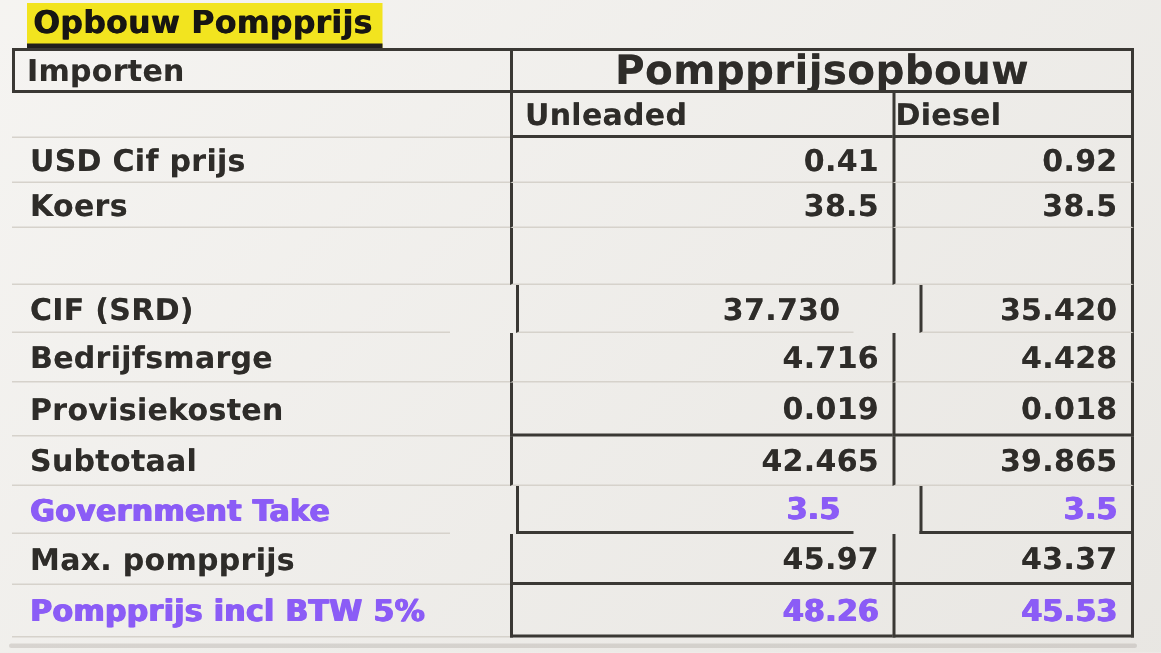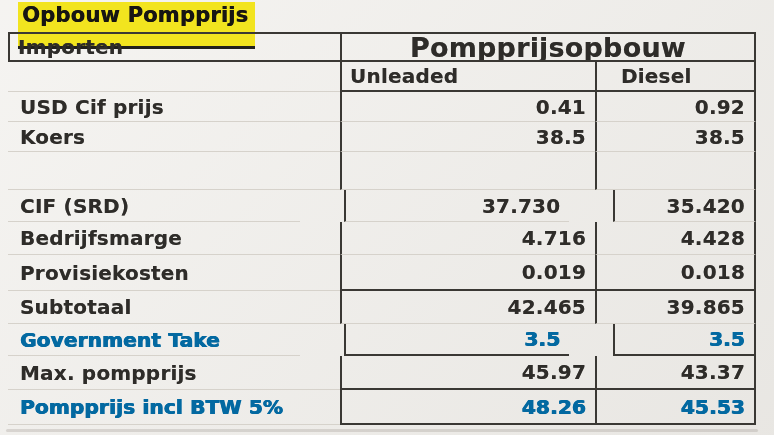--- a/index.html
+++ b/index.html
@@ -7,21 +7,21 @@
     width:774px;height:435px;overflow:hidden;position:relative;
     background:var(--paper,#f0eeea);
     background-image:linear-gradient(135deg, rgba(255,255,255,.35), rgba(0,0,0,.03));
     font-family:"DejaVu Sans","Liberation Sans",sans-serif;
     color:#2e2c29;
   }
   .title{
     position:absolute;left:18px;top:2px;
     font-size:21px;font-weight:700;letter-spacing:.2px;color:#171513;
     background:var(--highlight,#f2e41f);
-    padding:1px 7px 19px 4px;
+    padding:1px 7px 2px 4px;
     border-bottom:3px solid #21201d;
     text-shadow:.5px 0 currentColor;
   }
   .tbl{
     position:absolute;left:8px;top:32px;width:748px;
     font-size:20px;letter-spacing:.2px;
   }
   .row{display:flex;width:748px;box-sizing:border-box;}
   .cell{
     box-sizing:border-box;display:flex;align-items:center;
@@ -41,42 +41,42 @@
     border:2px solid var(--dark,#3a3834);border-right:none;}
   .group{width:416px;justify-content:center;font-size:27px;
     border:2px solid var(--dark,#3a3834);}
   
   .hrow2{height:30px;}
   .hrow2 .val{border-bottom:2px solid var(--dark,#3a3834);}
   
   .h30{height:30px;} .h32{height:32px;gap:44px;} .h33{height:33px;}
   .h34{height:34px;} .h35{height:35px;} .h36{height:36px;} .h38{height:38px;}
   .solid-bottom .val{border-bottom:2px solid var(--dark,#3a3834);}
-  .bold .cell{color:#0369a1;text-shadow:.7px 0 currentColor,-.3px 0 currentColor;}
+  .bold .cell{color:#8b5cf6;text-shadow:.7px 0 currentColor,-.3px 0 currentColor;}
   .scan-smudge{
     position:absolute;left:6px;top:429px;width:752px;height:3px;
     background:rgba(150,145,138,.28);border-radius:2px;
   }
 </style>
 </head>
 <body>
 
 <div class="title">Opbouw Pompprijs</div>
 
 <div class="tbl">
 
   <div class="row hrow1">
     <div class="cell corner">Importen</div>
     <div class="cell group">Pompprijsopbouw</div>
   </div>
 
   <div class="row hrow2">
     <div class="cell label"></div>
     <div class="cell val" style="justify-content:flex-start;padding-left:8px;">Unleaded</div>
-    <div class="cell val last" style="justify-content:flex-start;padding-left:24px;">Diesel</div>
+    <div class="cell val last" style="justify-content:flex-start;padding-left:0;">Diesel</div>
   </div>
 
   <div class="row h30">
     <div class="cell label">USD Cif prijs</div>
     <div class="cell val">0.41</div>
     <div class="cell val last">0.92</div>
   </div>
 
   <div class="row h30">
     <div class="cell label">Koers</div>

